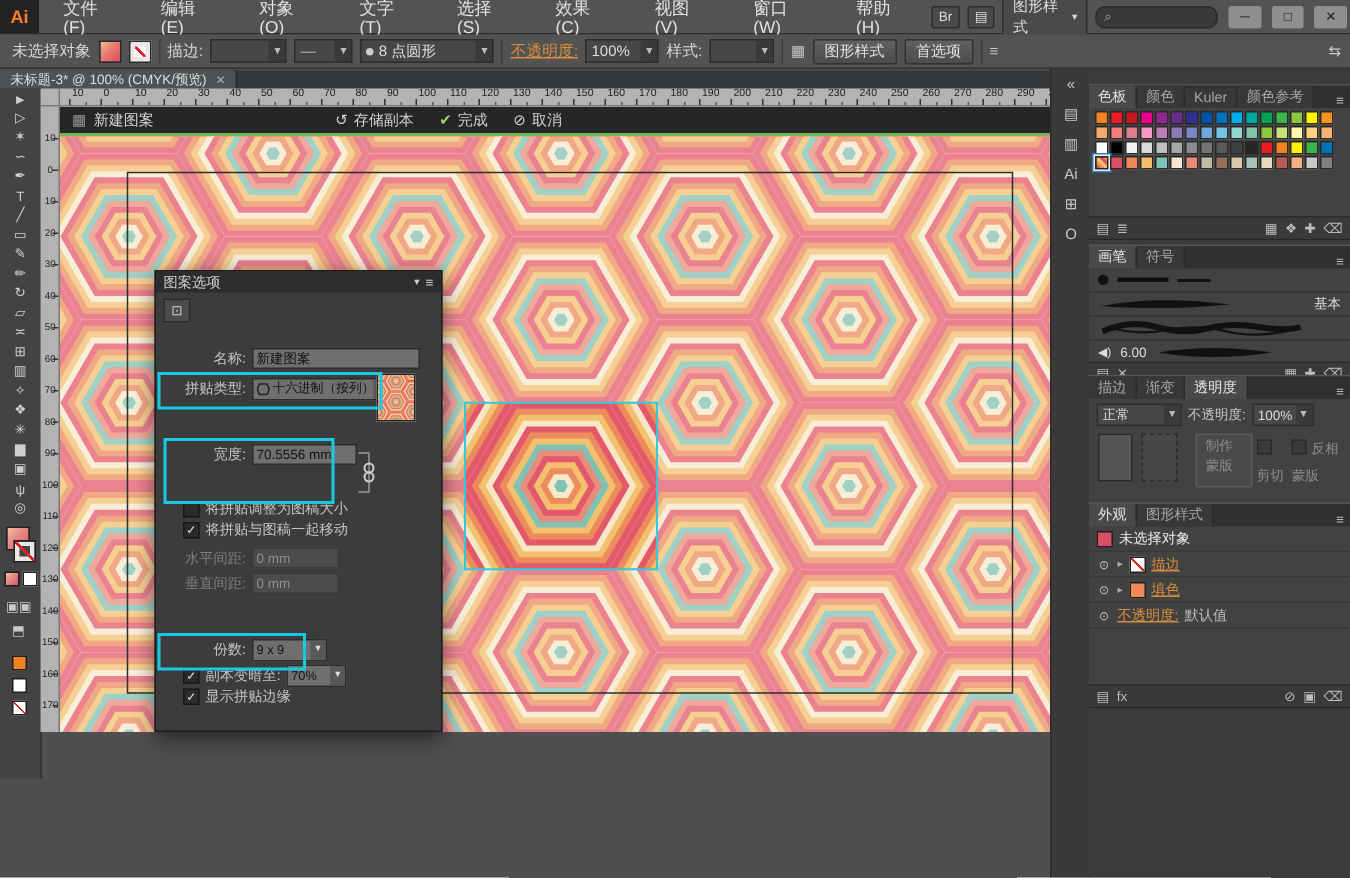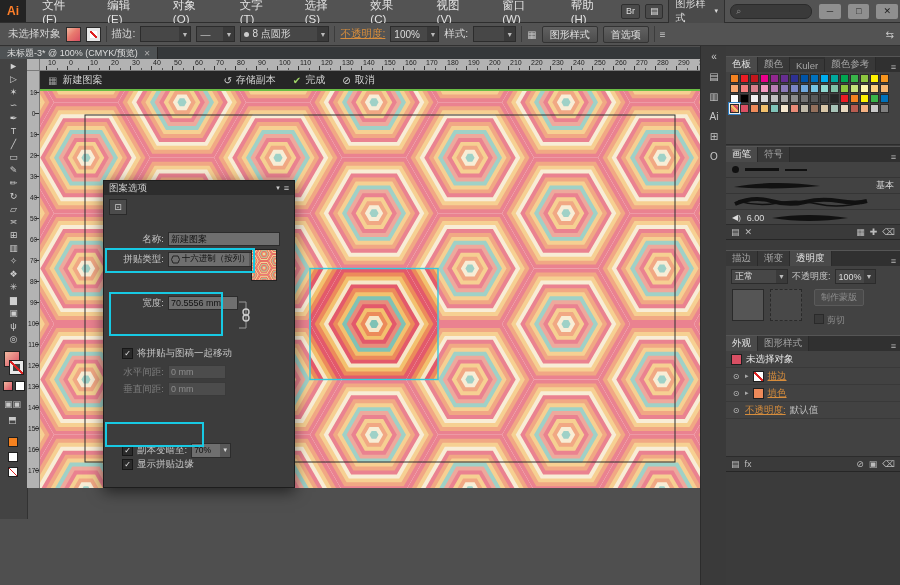--- a/index.html
+++ b/index.html
@@ -602,35 +602,46 @@
   <div class="po-row" style="top:114px">
     <span class="po-lbl">宽度:</span>
     <input class="po-inp" style="width: 64px;" value="70.5556 mm">
   </div>
   <svg class="abs" style="left:133px;top:116px" width="16" height="36">
     <path d="M2 5 H9 V31 H2" fill="none" stroke="#999" stroke-width="1"></path>
     <circle cx="9" cy="15" r="3" fill="none" stroke="#ccc" stroke-width="1.4"></circle>
     <circle cx="9" cy="21" r="3" fill="none" stroke="#ccc" stroke-width="1.4"></circle>
   </svg>
 
+  <div class="po-row" style="top:152px;height:13px">
+    <span class="cbx" style="margin-left:14px"></span>
+    <span class="cb-lbl">将拼贴调整为图稿大小</span>
+  </div>
   <div class="po-row" style="top:166px;height:13px">
     <span class="cbx" style="margin-left:14px">✓</span>
     <span class="cb-lbl">将拼贴与图稿一起移动</span>
   </div>
 
   <div class="po-row" style="top:183px">
     <span class="po-lbl dis">水平间距:</span>
     <input class="po-inp dis" style="width: 52px;" value="0 mm">
   </div>
   <div class="po-row" style="top:200px">
     <span class="po-lbl dis">垂直间距:</span>
     <input class="po-inp dis" style="width: 52px;" value="0 mm">
   </div>
 
 
+  <div class="po-row" style="top:244px">
+    <span class="po-lbl">份数:</span>
+    <span class="po-dd" style="width:46px">
+      <span>9 x 9</span>
+      <span class="arr">▼</span>
+    </span>
+  </div>
 
   <div class="po-row" style="top:262px;height:14px">
     <span class="cbx" style="margin-left:14px">✓</span>
     <span class="cb-lbl">副本变暗至:</span>
     <span class="po-dd" style="width:36px;margin-left:4px">
       <span>70%</span>
       <span class="arr">▼</span>
     </span>
   </div>
   <div class="po-row" style="top:277px;height:13px">
@@ -743,21 +754,21 @@
         </span>
         <span class="ricons">
           <span class="picon">▦</span>
           <span class="picon">❖</span>
           <span class="picon">✚</span>
           <span class="picon">⌫</span>
         </span>
       </div>
   </div>
 
-  <div class="pgroup" style="top:100px;height:92px">
+  <div class="pgroup" style="top:117px;height:92px">
     <div class="ptabs" id="tabs-brushes">
         <span class="tab active">画笔</span>
         <span class="tab">符号</span>
         <span class="pmenu">≡</span>
       </div>
     <div class="brushrow">
       <span style="width:7px;height:7px;background:#111;border-radius:50%"></span>
       <span style="width:34px;height:3px;background:#111"></span>
       <span style="width:22px;height:2px;background:#111"></span>
     </div>
@@ -807,21 +818,21 @@
       </span>
       <span style="font-size:9px;color:#c8c8c8">不透明度:</span>
       <span class="dd" style="width:36px;height:13px;font-size:9px">
         <span>100%</span>
         <span class="arr">▼</span>
       </span>
     </div>
     <div style="display:flex;gap:6px;padding:2px 6px">
       <span style="width:30px;height:30px;background:#555;border:1px solid #2a2a2a"></span>
       <span style="width:30px;height:30px;background:#484848;border:1px dashed #2a2a2a"></span>
-      <span style="display:flex;flex-direction:column;gap:3px;margin-left:6px">
+      <span style="display:flex;flex-direction:row;gap:3px;margin-left:6px">
         <span class="gbtn">制作蒙版</span>
         <span><span class="gcb"></span><span class="gtxt">剪切</span></span>
         <span><span class="gcb"></span><span class="gtxt">反相蒙版</span></span>
       </span>
     </div>
   </div>
 
   <div class="pgroup" style="top:289px;height:135px">
     <div class="ptabs" id="tabs-appearance">
         <span class="tab active">外观</span>

